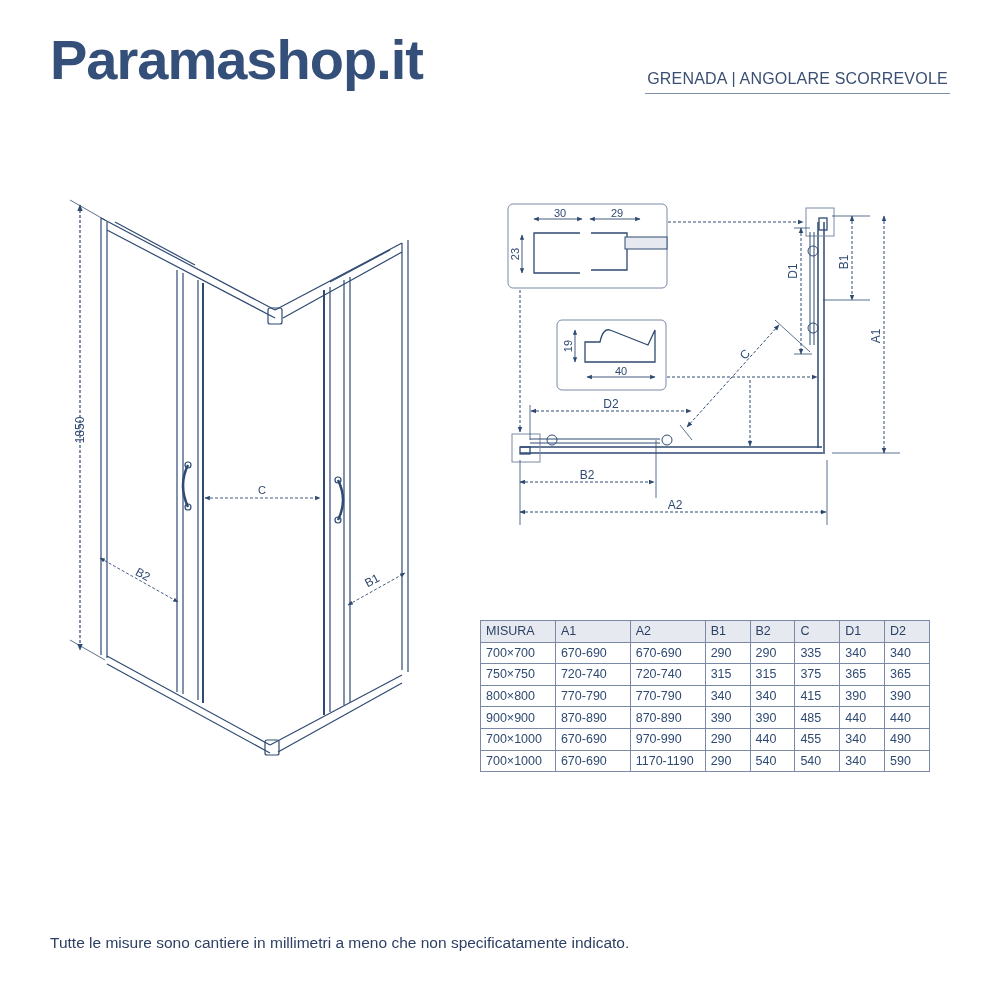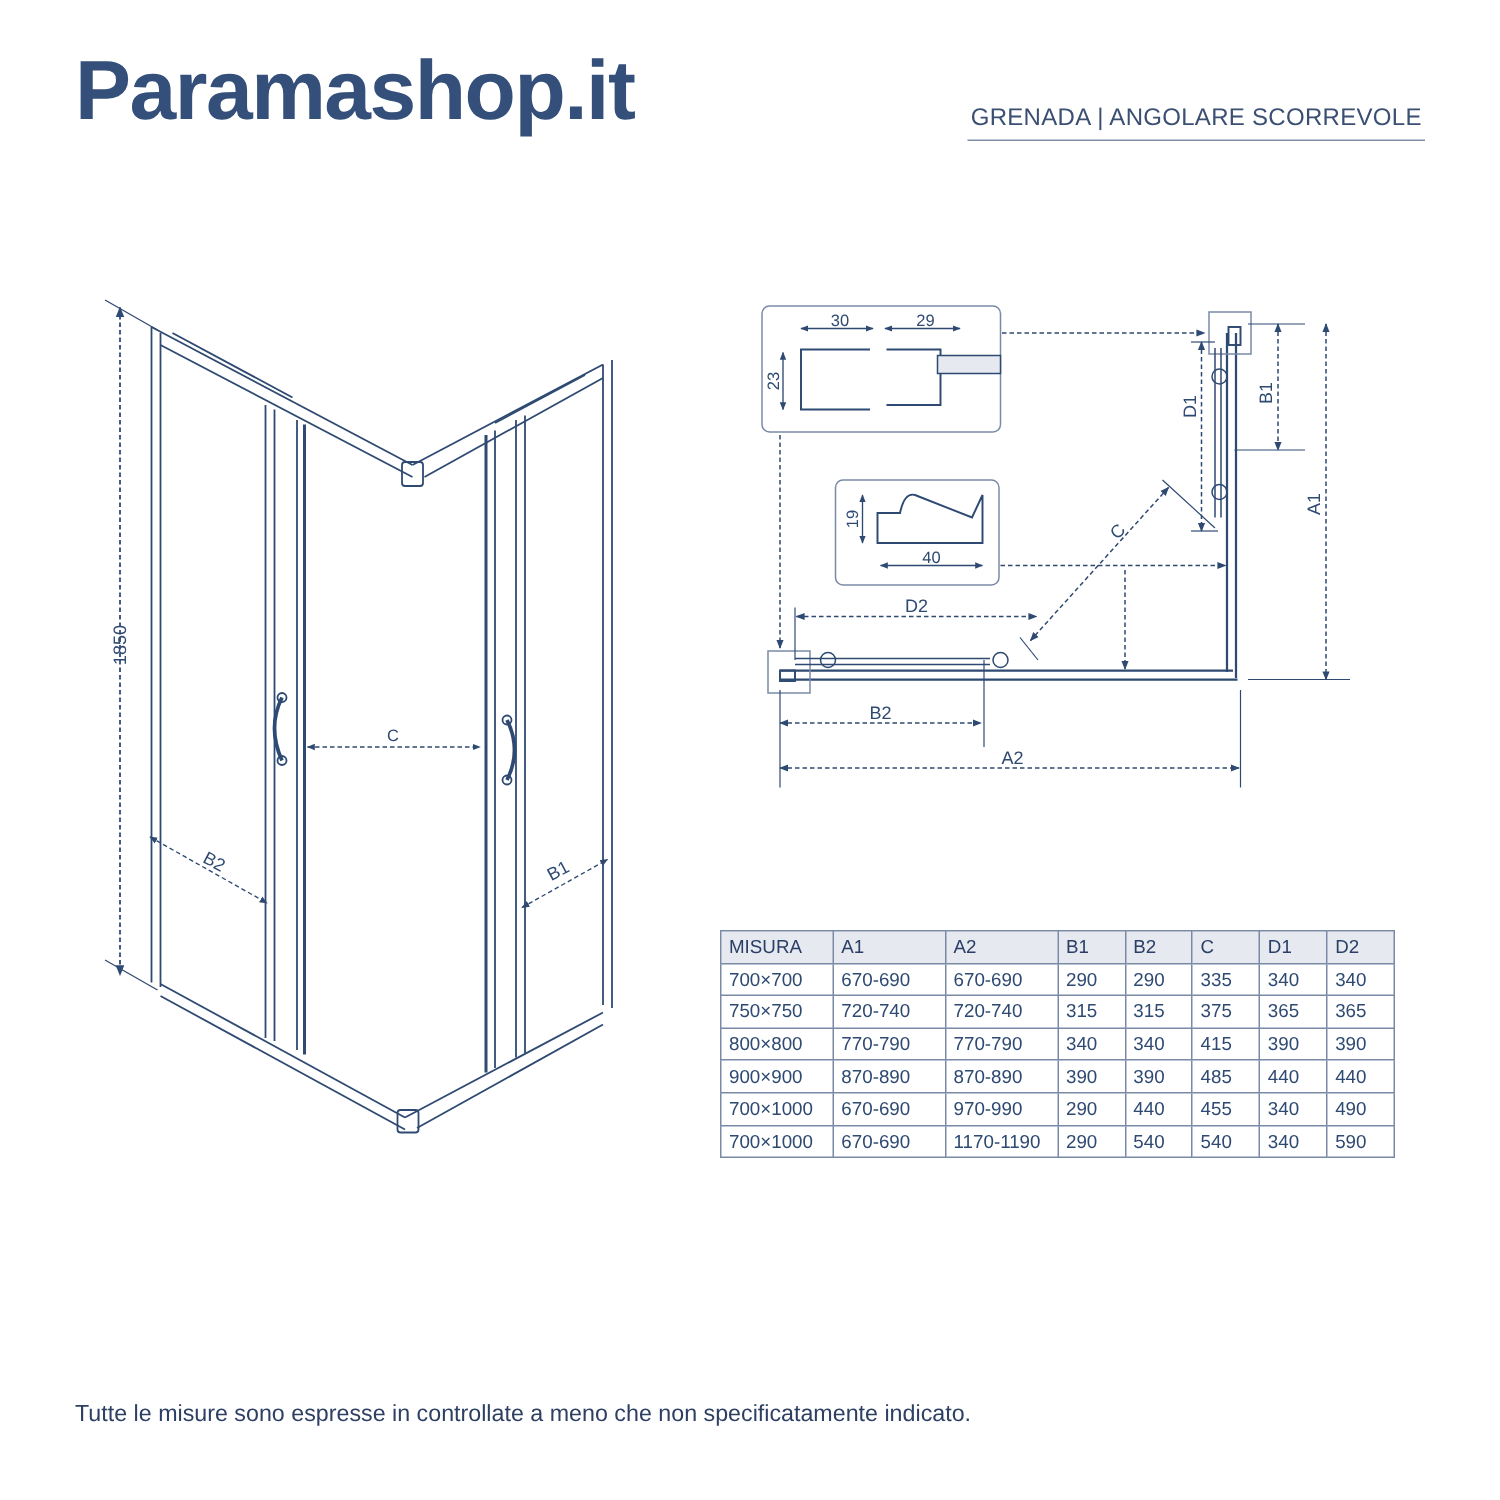--- a/index.html
+++ b/index.html
@@ -271,14 +271,14 @@
         <td>290</td>
         <td>540</td>
         <td>540</td>
         <td>340</td>
         <td>590</td>
       </tr>
   </tbody>
 </table>
 
 <div class="notes">
-  <div>Tutte le misure sono espresse in controllate a meno che non specificatamente indicato.</div>
+  <div>Tutte le misure sono cantiere in millimetri a meno che non specificatamente indicato.</div>
 </div>
 
 </body></html>

